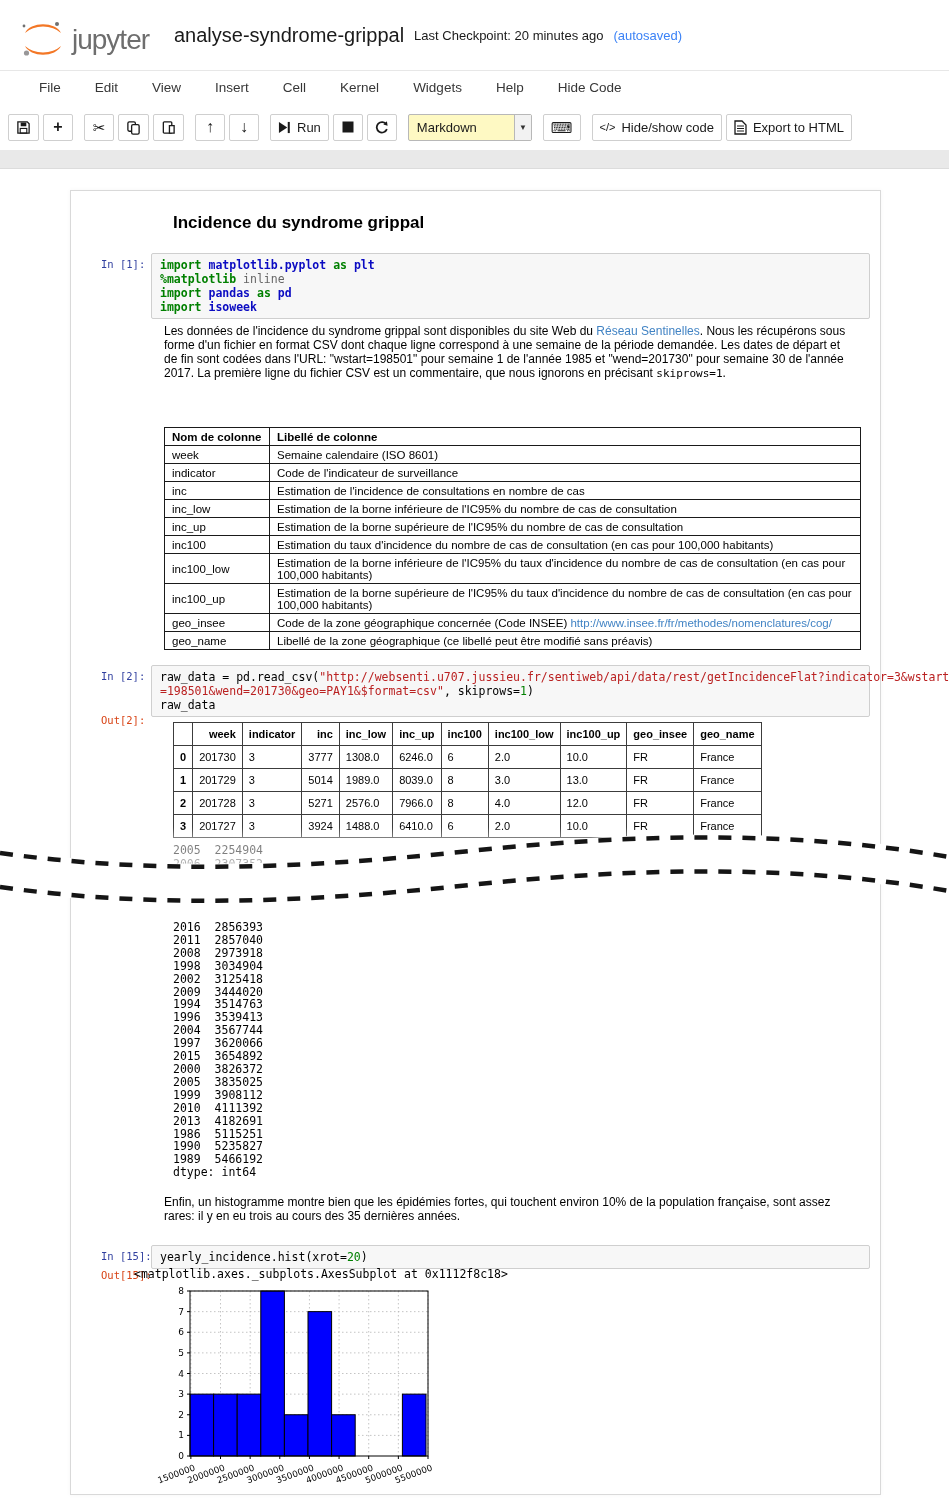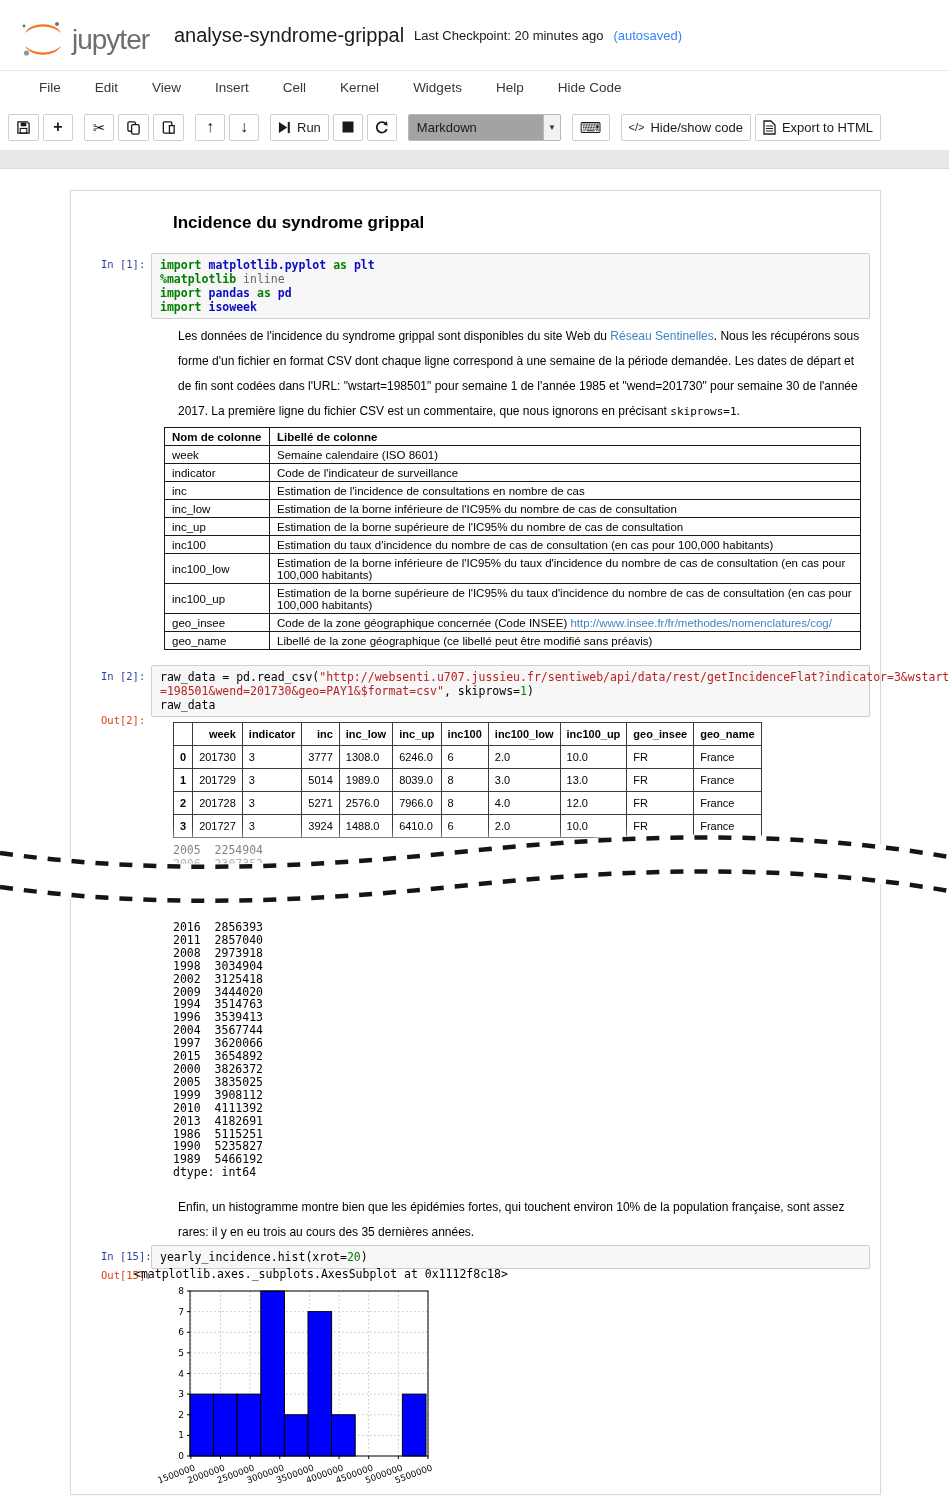--- a/index.html
+++ b/index.html
@@ -19,21 +19,21 @@
   
   #toolbar{position:absolute;top:106px;left:0;width:960px;height:42px;background:#fff;
     display:flex;align-items:center;padding-left:8px;box-sizing:border-box;white-space:nowrap;}
   .tb-btn{height:27px;min-width:30px;border:1px solid #cfcfcf;border-radius:2px;background:#fff;
     display:inline-flex;align-items:center;justify-content:center;color:#1a1a1a;
     font-size:13px;padding:0 7px;box-sizing:border-box;cursor:pointer;}
   .tb-gap{width:11px;flex:0 0 11px;}
   .tb-sm{width:4px;flex:0 0 4px;}
   .glyph{font-size:15px;line-height:1;}
   .glyph-b{font-size:16px;font-weight:bold;line-height:1;}
-  #cell-type-select{width:153px;height:27px;border:1px solid #b8b8b8;border-radius:2px;background:#a3a3a3;
+  #cell-type-select{width:124px;height:27px;border:1px solid #b8b8b8;border-radius:2px;background:#fef9c3;
     display:inline-flex;align-items:center;justify-content:space-between;font-size:13px;color:#1a1a1a;
     padding-left:8px;box-sizing:border-box;cursor:pointer;}
   #cell-type-caret{width:16px;height:25px;background:#f2f2f2;border-left:1px solid #b8b8b8;
     display:flex;align-items:center;justify-content:center;font-size:8px;color:#333;}
   #substrip{position:absolute;top:150px;left:0;width:949px;height:18px;background:#e9e9e9;border-bottom:1px solid #dcdcdc;}
   
   #page{position:absolute;left:70px;top:190px;width:809px;height:1303px;background:#fff;
     border:1px solid #d9d9d9;box-shadow:0 0 5px rgba(0,0,0,0.04);}
   #page > *{position:absolute;}
   .prompt-in{font-family:"DejaVu Sans Mono",monospace;font-size:10.5px;color:#303F9F;}
@@ -42,21 +42,21 @@
     padding:4px 8px;box-sizing:content-box;}
   .code-line{font-family:"DejaVu Sans Mono",monospace;font-size:11.5px;line-height:14px;white-space:pre;color:#000;}
   .tk-kw{color:#008000;font-weight:bold;}
   .tk-mg{color:#008000;font-weight:bold;}
   .tk-mod{color:#0b0bc2;font-weight:bold;}
   .tk-dim{color:#666;}
   .tk-str{color:#BA2121;}
   .tk-num{color:#008000;}
   .tk-pl{color:#000;}
   h1.nb-h1{left:102px;top:22px;margin:0;font-size:17px;font-weight:bold;color:#000;}
-  .md{font-size:12px;line-height:25px;color:#000;margin-left:14px;}
+  .md{font-size:12px;line-height:14px;color:#000;}
   .md a{color:#4183c4;text-decoration:none;cursor:pointer;}
   .md code{font-family:"DejaVu Sans Mono",monospace;font-size:11px;}
   
   #cols-table{border-collapse:collapse;font-size:11.5px;color:#000;}
   #cols-table th,#cols-table td{border:1px solid #1a1a1a;padding:2.5px 7px;text-align:left;vertical-align:middle;}
   #cols-table th{font-weight:bold;}
   #cols-table a{color:#4183c4;text-decoration:none;cursor:pointer;}
   
   #df-table{border-collapse:collapse;font-size:11px;color:#000;background:#fff;}
   #df-table th,#df-table td{border:1px solid #3c3c3c;padding:5px 6px;}

